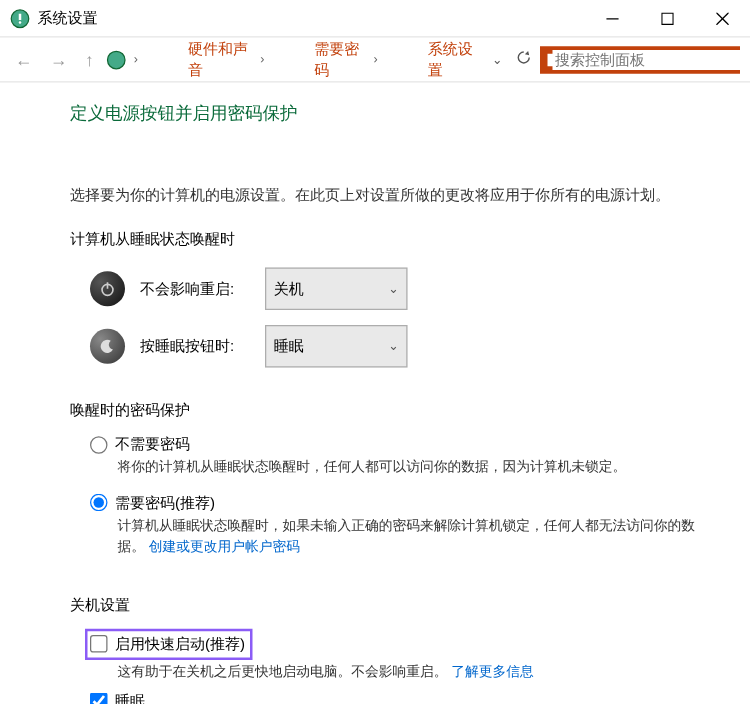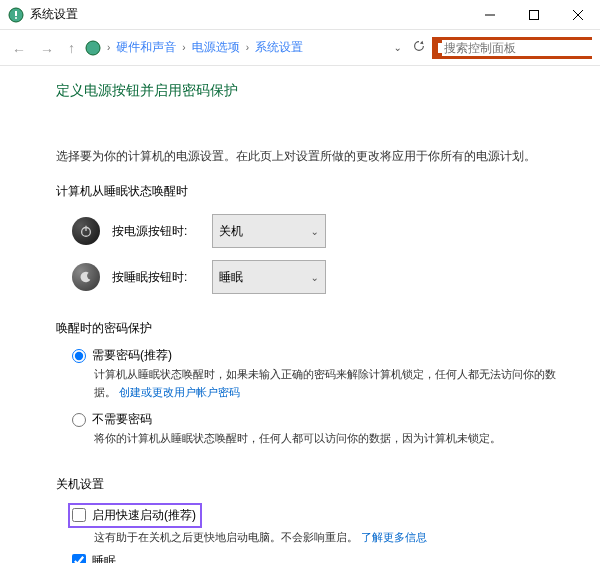--- a/index.html
+++ b/index.html
@@ -26,21 +26,21 @@
   }
   .navbar {
     display: flex; align-items: center; height: 36px;
     padding: 0 8px; gap: 6px;
     border-bottom: 1px solid #e5e5e5;
   }
   .nav-arrow { color: #999; font-size: 14px; padding: 2px 4px; }
   .nav-icon { width: 16px; height: 16px; }
   .breadcrumb { display: flex; align-items: center; gap: 6px; font-size: 12px; flex: 1; }
   .bc-sep { color: #666; font-size: 10px; }
-  .bc-item { color: #3b82f6; }
+  .bc-item { color: #c2410c; margin-left: 34px; }
   .nav-right { display: flex; align-items: center; gap: 6px; }
   .searchbox {
     display: flex; align-items: center;
     border: 6px solid #c2410c;
     height: 22px; width: 160px;
     padding: 0 4px;
     background: #fff;
   }
   .searchbox input {
     border: none; outline: none; font-size: 12px; flex: 1;
@@ -140,21 +140,21 @@
   <span class="nav-arrow">↑</span>
   <span class="nav-icon">
     <svg viewBox="0 0 16 16">
         <circle cx="8" cy="8" r="7" fill="#4a8" stroke="#163"></circle>
       </svg>
   </span>
   <span class="bc-sep">›</span>
   <div class="breadcrumb">
     <span class="bc-item">硬件和声音</span>
     <span class="bc-sep">›</span>
-    <span class="bc-item">电源选项</span>
+    <span class="bc-item">需要密码</span>
     <span class="bc-sep">›</span>
     <span class="bc-item">系统设置</span>
   </div>
   <div class="nav-right">
     <span class="nav-arrow" style="font-size:10px;color:#555;">⌄</span>
     <span class="refresh-icn">
       <svg width="14" height="14" viewBox="0 0 16 16">
           <path d="M8 3 a5 5 0 1 0 5 5" fill="none" stroke="#555" stroke-width="1.3"></path>
           <path d="M12 2 L13 6 L9 5 Z" fill="#555"></path>
         </svg>
@@ -177,21 +177,21 @@
 
   <div class="section-h">计算机从睡眠状态唤醒时</div>
 
   <div class="setting-row">
     <div class="power-icon-wrap">
       <svg class="power-svg" viewBox="0 0 16 16">
           <circle cx="8" cy="9" r="5" fill="none" stroke="#ccc" stroke-width="1.5"></circle>
           <line x1="8" y1="2" x2="8" y2="8" stroke="#ccc" stroke-width="1.5"></line>
         </svg>
     </div>
-    <span class="setting-label">按电源按钮时:</span>
+    <span class="setting-label">不会影响重启:</span>
     <div class="dropdown">
       <span>关机</span>
       <span class="chev">⌄</span>
     </div>
   </div>
 
   <div class="setting-row">
     <div class="power-icon-wrap sleep">
       <svg class="power-svg" viewBox="0 0 16 16">
           <path d="M11 3 A6 6 0 1 0 13 11 A4.5 4.5 0 0 1 11 3 Z" fill="#ddd"></path>
@@ -202,38 +202,38 @@
       <span>睡眠</span>
       <span class="chev">⌄</span>
     </div>
   </div>
 
   <div class="gap-block"></div>
 
   <div class="section-h">唤醒时的密码保护</div>
 
   <div class="radio-group">
+    <div class="radio-item">
+      <label class="radio-line">
+        <input type="radio" name="pw" style="">
+        <span>不需要密码</span>
+      </label>
+      <div class="radio-sub">将你的计算机从睡眠状态唤醒时，任何人都可以访问你的数据，因为计算机未锁定。</div>
+    </div>
+
     <div class="radio-item">
       <label class="radio-line">
         <input type="radio" name="pw" checked="" style="">
         <span>需要密码(推荐)</span>
       </label>
       <div class="radio-sub">
         <span>计算机从睡眠状态唤醒时，如果未输入正确的密码来解除计算机锁定，任何人都无法访问你的数据。</span>
         <a href="#" class="link">创建或更改用户帐户密码</a>
       </div>
     </div>
-
-    <div class="radio-item">
-      <label class="radio-line">
-        <input type="radio" name="pw" style="">
-        <span>不需要密码</span>
-      </label>
-      <div class="radio-sub">将你的计算机从睡眠状态唤醒时，任何人都可以访问你的数据，因为计算机未锁定。</div>
-    </div>
   </div>
 
   <div class="gap-block"></div>
 
   <div class="section-h">关机设置</div>
 
   <div class="check-item">
     <span class="highlight-box">
       <input type="checkbox" style="">
       <span>启用快速启动(推荐)</span>

